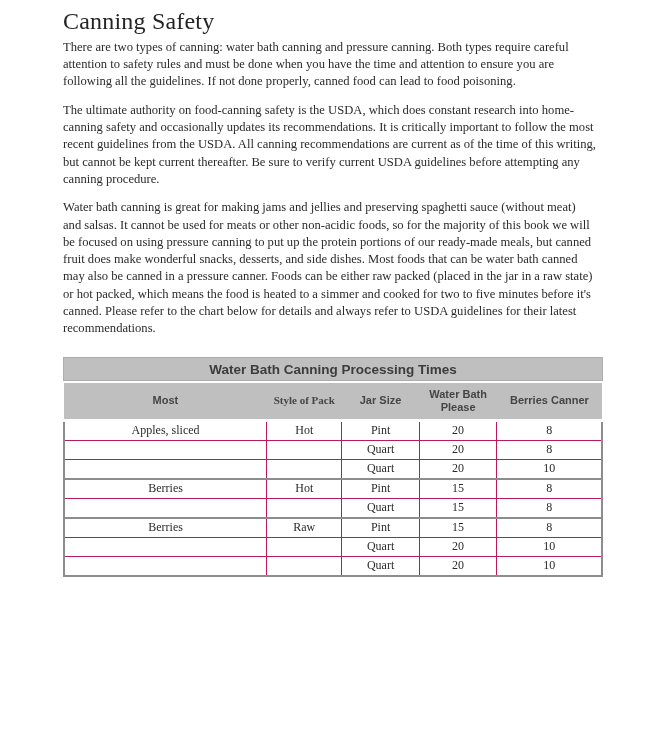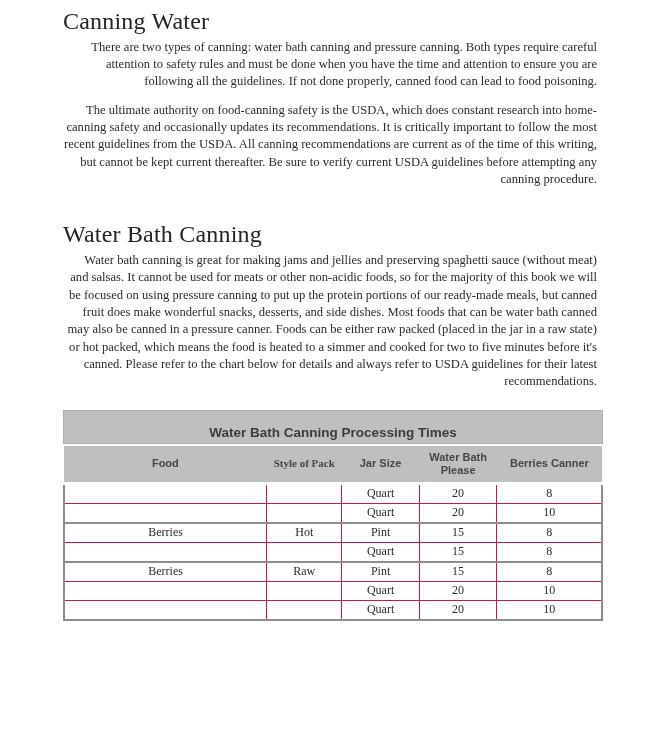--- a/index.html
+++ b/index.html
@@ -29,38 +29,38 @@
     margin: 0 0 4px 0;
   }
   h1.second {
     margin-top: 33px;
   }
   p.body-para {
     font-size: 12.6px;
     line-height: 17.3px;
     margin: 0 4px 11px 0;
     width: 534px;
-    text-align: right;
+    text-align: left;
   }
   
   .table-wrap {
     width: 540px;
     margin-top: 19px;
   }
   .table-title {
     background: #bfbfbf;
     border: 1px solid #aeaeae;
     box-sizing: border-box;
     text-align: center;
     font-family: "Liberation Sans", sans-serif;
     font-weight: bold;
     font-size: 13.5px;
     line-height: 14px;
     color: #3c3c3c;
-    padding: 15px 0 3px 0;
+    padding: 5px 0 3px 0;
     margin-bottom: 2px;
   }
   table.proc-table {
     border-collapse: collapse;
     width: 100%;
     table-layout: fixed;
   }
   table.proc-table thead th {
     background: #bfbfbf;
     font-family: "Liberation Sans", sans-serif;
@@ -102,47 +102,53 @@
     border-bottom: 2px solid #8d8d8d;
   }
   table.proc-table tbody td:first-child  { border-left: 2px solid #8d8d8d; }
   table.proc-table tbody td:last-child   { border-right: 2px solid #8d8d8d; }
 </style>
 </head>
 <body>
 
 <div class="page">
 
-  <h1 class="section-heading">Canning Water</h1>
+  <h1 class="section-heading">Canning Safety</h1>
 
   <p class="body-para">There are two types of canning: water bath canning and pressure canning. Both types require careful attention to safety rules and must be done when you have the time and attention to ensure you are following all the guidelines. If not done properly, canned food can lead to food poisoning.</p>
 
   <p class="body-para">The ultimate authority on food-canning safety is the USDA, which does constant research into home-canning safety and occasionally updates its recommendations. It is critically important to follow the most recent guidelines from the USDA. All canning recommendations are current as of the time of this writing, but cannot be kept current thereafter. Be sure to verify current USDA guidelines before attempting any canning procedure.</p>
 
-  <h1 class="section-heading second">Water Bath Canning</h1>
 
 
   <p class="body-para">Water bath canning is great for making jams and jellies and preserving spaghetti sauce (without meat) and salsas. It cannot be used for meats or other non-acidic foods, so for the majority of this book we will be focused on using pressure canning to put up the protein portions of our ready-made meals, but canned fruit does make wonderful snacks, desserts, and side dishes. Most foods that can be water bath canned may also be canned in a pressure canner. Foods can be either raw packed (placed in the jar in a raw state) or hot packed, which means the food is heated to a simmer and cooked for two to five minutes before it's canned. Please refer to the chart below for details and always refer to USDA guidelines for their latest recommendations.</p>
 
   <div class="table-wrap">
     <div class="table-title">
       <div>Water Bath Canning Processing Times</div>
     </div>
 
     <table class="proc-table">
       <thead>
         <tr id="header-row">
-            <th class="th-food">Food</th>
+            <th class="th-food">Most</th>
             <th class="th-pack">Style of Pack</th>
             <th class="th-jar">Jar Size</th>
             <th class="th-wb">Water Bath Please</th>
             <th class="th-press">Berries Canner</th>
           </tr>
       </thead>
       <tbody id="table-body">
+          <tr class="group-start">
+            <td>Apples, sliced</td>
+            <td>Hot</td>
+            <td>Pint</td>
+            <td>20</td>
+            <td>8</td>
+          </tr>
           <tr>
             <td></td>
             <td></td>
             <td>Quart</td>
             <td>20</td>
             <td>8</td>
           </tr>
           <tr>
             <td></td>
             <td></td>

